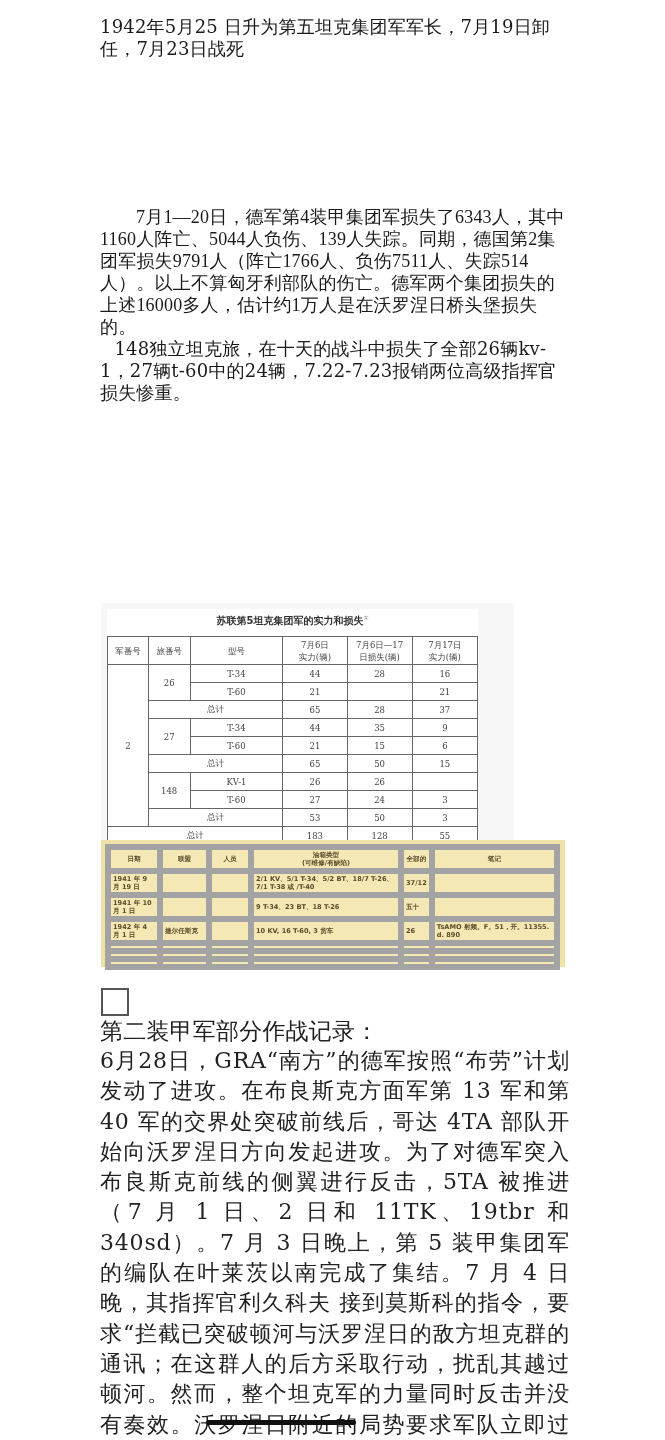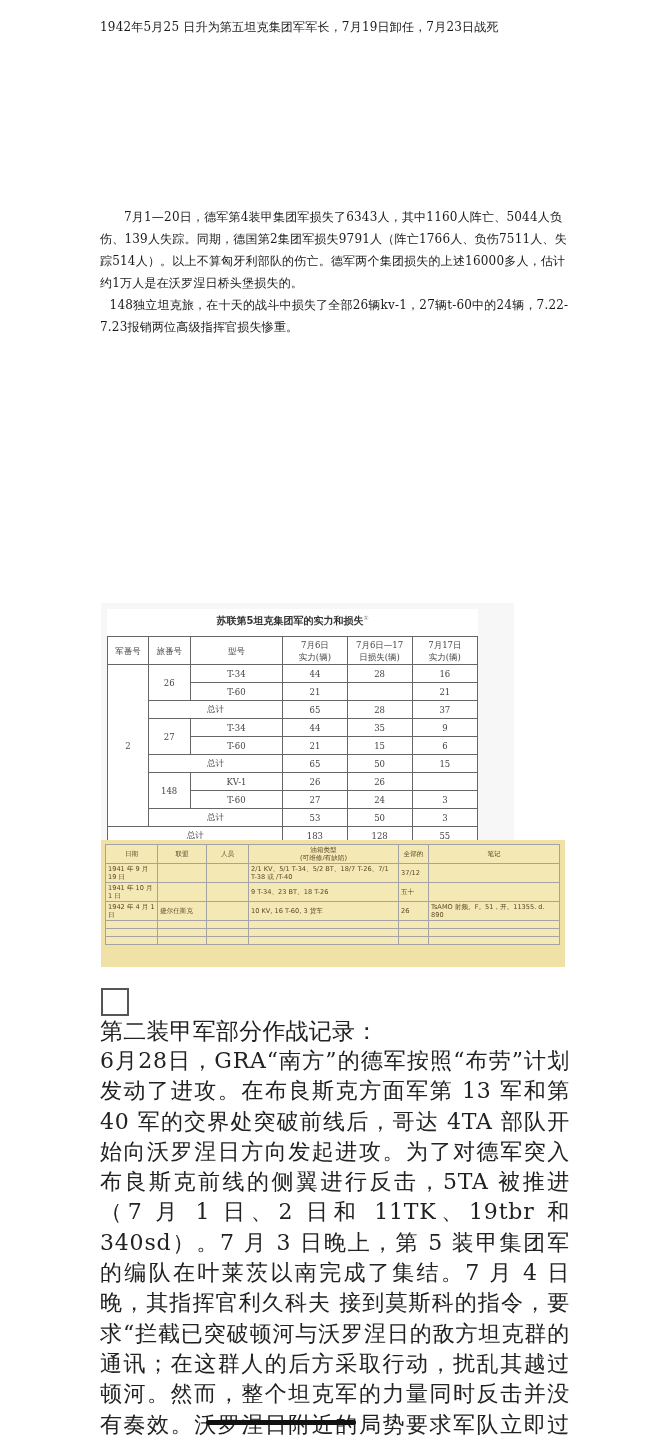--- a/index.html
+++ b/index.html
@@ -1,39 +1,39 @@
 <!DOCTYPE html>
 <html><head>
 <meta charset="utf-8">
 <style>
   * { margin: 0; padding: 0; box-sizing: border-box; }
   html, body { width: 665px; height: 1440px; background: #ffffff; overflow: hidden; }
   body { position: relative; font-family: "DejaVu Serif", "Liberation Serif", serif; color: #1a1a1a; }
 
-  .para { position: absolute; left: 100px; width: 470px; font-size: 12px; line-height: 22px; letter-spacing: 0.2px; }
+  .para { position: absolute; left: 100px; width: 470px; font-size: 18px; line-height: 22px; letter-spacing: 0.2px; }
   .para p { margin: 0; }
-  .indent2 { text-indent: 2em; }
+  .indent2 { text-indent: 2em; font-family: Liberation Serif, serif; }
   .indent1 { text-indent: 0.8em; }
 
   #p1 { top: 16px; }
   #p2 { top: 206px; }
 
   
   .t1-wrap { position: absolute; left: 101px; top: 603px; width: 413px; height: 240px; background: #f7f7f7; overflow: hidden; }
   .t1-inner { position: absolute; left: 6px; top: 6px; width: 371px; height: 240px; background: #ffffff; }
   .t1-title { position: absolute; left: 0; width: 371px; top: 5px; text-align: center; font-size: 10px; font-weight: bold; color: #333; font-family: "DejaVu Sans", sans-serif; }
   .t1-title sup { font-size: 6px; color: #999; }
   table.t1 { position: absolute; left: 0; top: 27px; width: 371px; border-collapse: collapse; font-family: "DejaVu Serif", serif; font-size: 8.5px; color: #444; padding-left: 8px; }
   table.t1 td, table.t1 th { border: 1px solid #666; text-align: center; font-weight: normal; height: 18px; padding: 0; }
   table.t1 th { height: 28px; line-height: 12px; }
 
   
   .t2-wrap { position: absolute; left: 101px; top: 840px; width: 464px; height: 127px; background: #f0e2a6; }
   table.t2 { position: absolute; left: 4px; top: 4px; width: 455px; border-collapse: collapse; font-family: "DejaVu Sans", sans-serif; font-size: 6.6px; color: #5a4a2a; background: #f4e8b4; }
-  table.t2 td, table.t2 th { border: 1px solid #a3a3a3; font-weight: normal; padding: 1px 2px; line-height: 8px; vertical-align: middle; }
+  table.t2 td, table.t2 th { border: 6px solid #a3a3a3; font-weight: bold; padding: 1px 2px; line-height: 8px; vertical-align: middle; }
   table.t2 th { text-align: center; height: 19px; }
   table.t2 td.c { }
   table.t2 tr.blank td { height: 8px; }
 
   .checkbox { position: absolute; left: 101px; top: 988px; width: 28px; height: 28px; border: 2px solid #555; background: #fff; }
 
   #p3 { top: 1016px; font-family: "DejaVu Sans", sans-serif; font-size: 23px; line-height: 30px; color: #222; }
   #p3 .body { font-family: "DejaVu Serif", serif; font-size: 22px; line-height: 30.3px; letter-spacing: 0.8px; text-align: justify; }
 
   .home-indicator { position: absolute; left: 206px; top: 1420px; width: 150px; height: 5px; border-radius: 3px; background: #111; }

